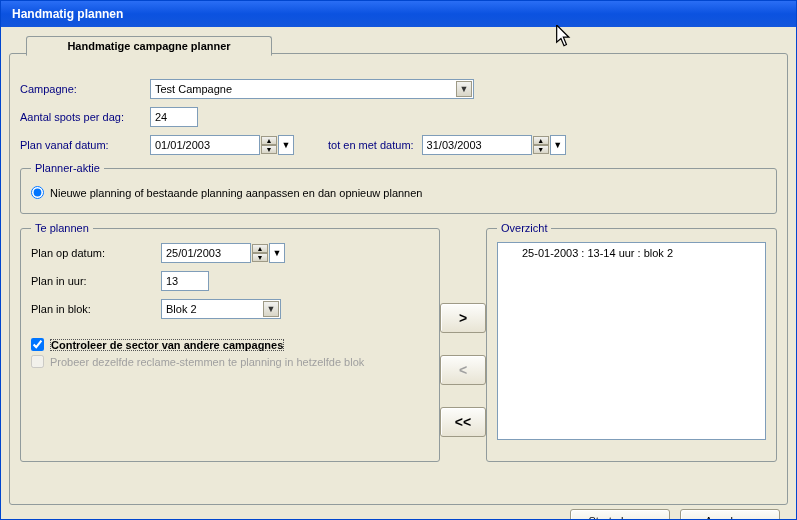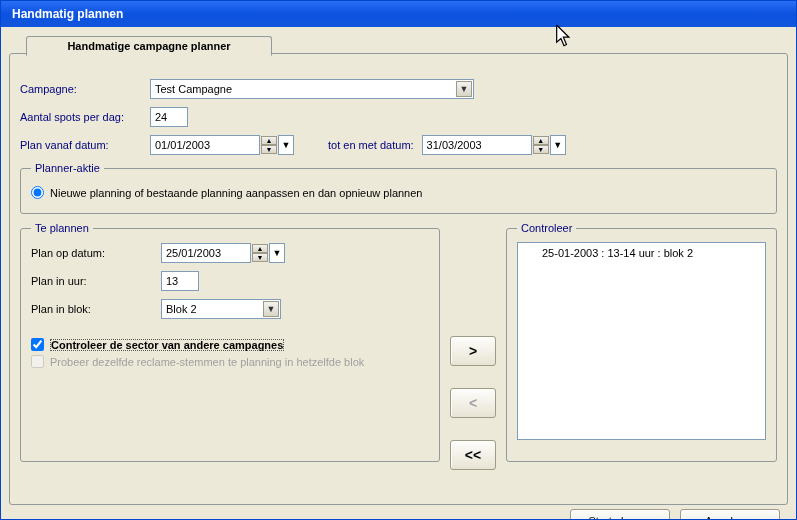--- a/index.html
+++ b/index.html
@@ -82,21 +82,21 @@
     right:1px; top:1px;
     width:16px; height:16px;
     background: linear-gradient(#f2f2f0,#d9d6c7);
     border:1px solid #9e9a86;
     display:flex; align-items:center; justify-content:center;
     font-size:9px;
     color:#333;
     cursor:pointer;
   }
   .textfield {
-    width: 38px;
+    width: 48px;
   }
   .date {
     width: 110px;
     display:flex;
     align-items:center;
   }
   .date .spin button, .spin-solo button {
     flex:1;
     font-size:7px;
     line-height:1;
@@ -121,22 +121,21 @@
     color: #000080;
   }
   .radio-row, .check-row {
     display:flex;
     align-items:center;
     margin: 4px 0;
     gap: 6px;
   }
   .lower {
     display:flex;
-    gap: 10px;
-    align-items:flex-end;
+    align-items:center;
   }
   .te-plannen {
     width: 420px;
   }
   .mid-buttons {
     display:flex;
     flex-direction:column;
     gap: 22px;
     margin-top: 48px;
   }
@@ -320,21 +319,21 @@
         </div>
       </fieldset>
 
       <div class="mid-buttons">
         <button><span>&gt;</span></button>
         <button class="disabled"><span>&lt;</span></button>
         <button><span>&lt;&lt;</span></button>
       </div>
 
       <fieldset class="overzicht" style="height:240px">
-        <legend>Controleer</legend>
+        <legend>Overzicht</legend>
         <div class="listbox">
           <div>25-01-2003 : 13-14 uur : blok 2</div>
         </div>
       </fieldset>
     </div>
   </div>
 
   <div class="bottom-buttons">
     <button class="btn"><span>Start planner</span></button>
     <button class="btn"><span>Annuleren</span></button>

